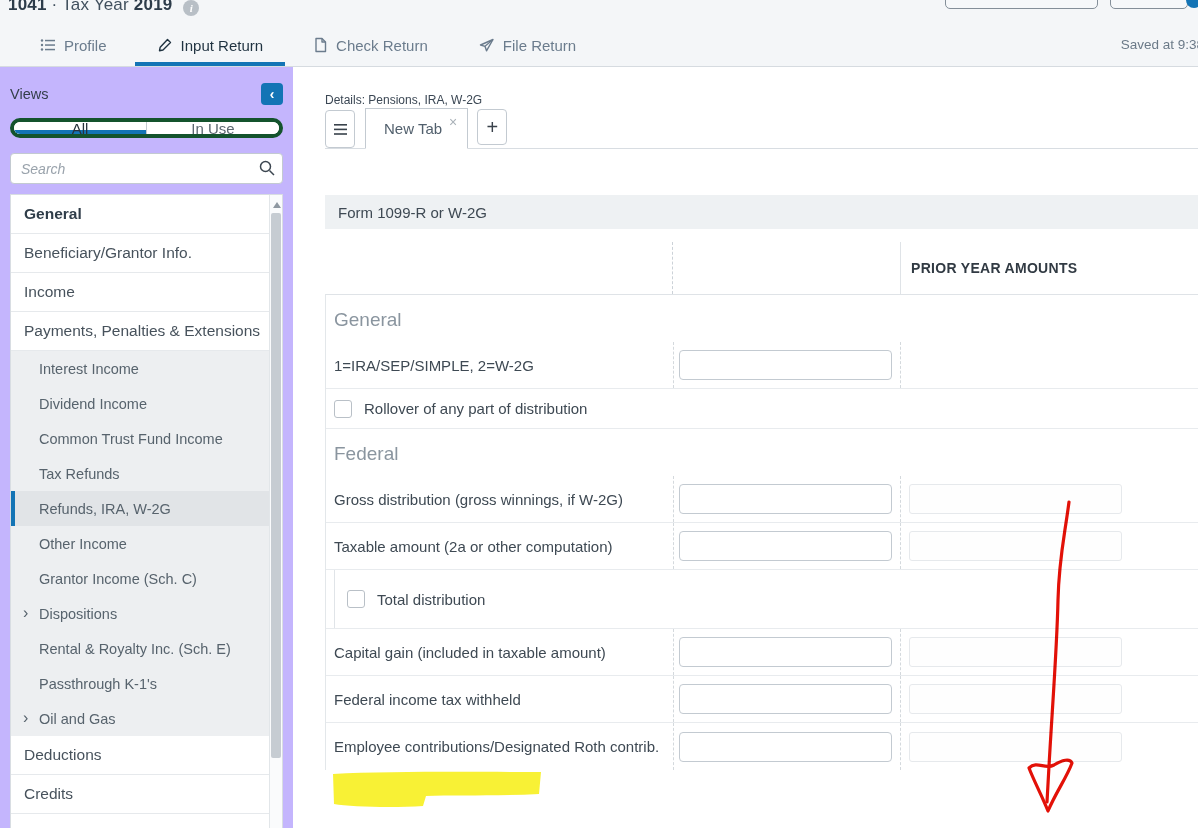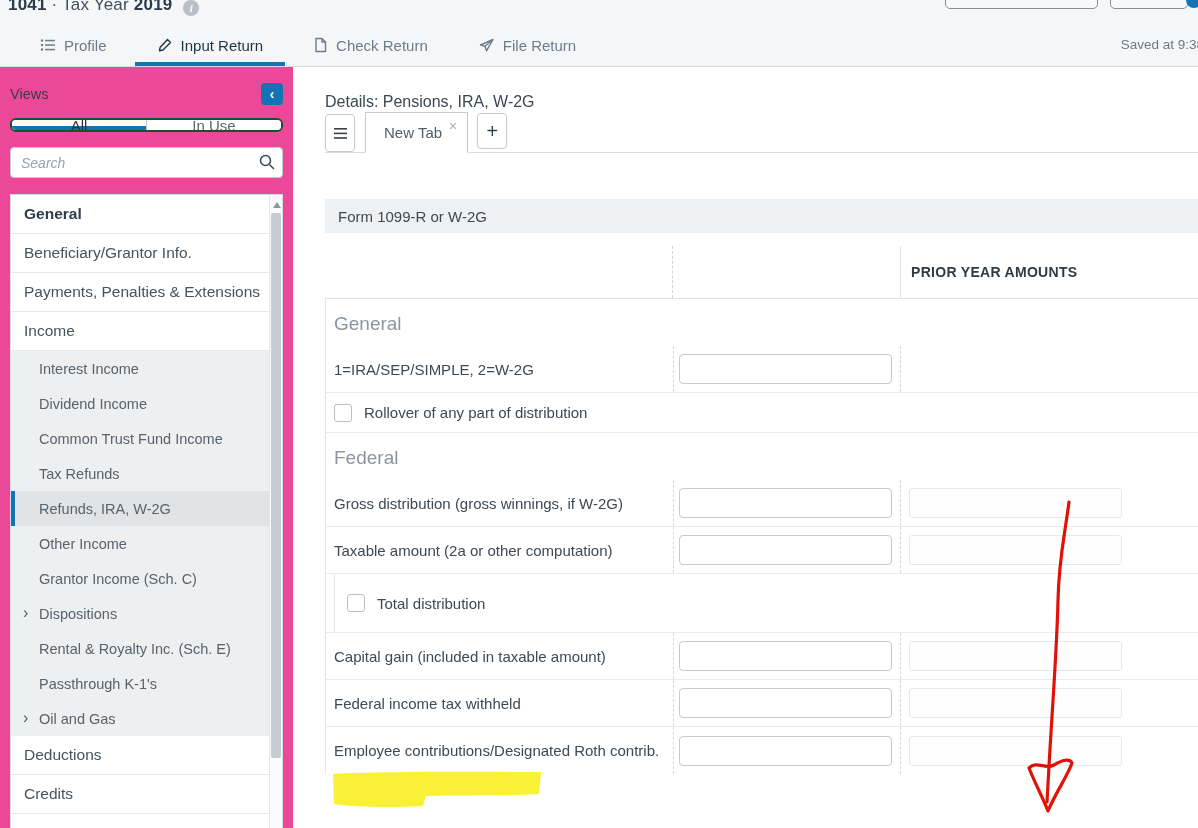--- a/index.html
+++ b/index.html
@@ -47,29 +47,29 @@
     font-size:15px; color:#6b7c8d; cursor:pointer; white-space:nowrap;
   }
   .app-tab svg { display:block; }
   .app-tab.active { color:#1f3240; }
   .app-tab.active::after {
     content:""; position:absolute; left:-22px; right:-22px; bottom:0; height:4px;
     background:#1374b5;
   }
   
   .app-body { display:flex; height:761px; }
-  .sidebar { width:293px; background:#ec4899; position:relative; flex:none; }
+  .sidebar { width:293px; background:#c4b5fd; position:relative; flex:none; }
   .sb-head { display:flex; align-items:center; justify-content:space-between;
     padding:16px 10px 0 10px; }
   .sb-title { font-size:14.5px; color:#333e49; }
   .collapse-btn { width:22px; height:22px; background:#1374b5; border:none;
     border-radius:4px; color:#fff; font-size:14px; font-weight:bold;
     line-height:20px; text-align:center; cursor:pointer; }
-  .view-toggle { display:flex; margin:13px 10px 0 10px; border:2px solid #14532d;
-    border-radius:6px; overflow:hidden; background:#fff; height:14px; }
+  .view-toggle { display:flex; margin:13px 10px 0 10px; border:4px solid #14532d;
+    border-radius:12px; overflow:hidden; background:#fff; height:20px; }
   .view-toggle .vt-btn { flex:1; display:flex; align-items:center; justify-content:center;
     font-size:15px; color:#5b6770; background:#fff; border:none; cursor:pointer; }
   .view-toggle .vt-btn.active { color:#27323c; box-shadow:inset 0 -4px 0 #1374b5; }
   .view-toggle .vt-btn + .vt-btn { border-left:1px solid #c3cad1; }
   .search-wrap { position:relative; margin:15px 10px 0 10px; }
   .search-wrap input { width:100%; height:31px; border:1px solid #c3cad1;
     border-radius:4px; padding:0 30px 0 10px; font-size:14px; font-style:italic;
     color:#3e4953; background:#fff; outline:none;
     font-family:"Liberation Sans", sans-serif; }
   .search-wrap input::placeholder { color:#9aa3ac; }
@@ -88,21 +88,21 @@
     font-size:16px; color:#57636d; }
   .sb-scrollbar { position:absolute; right:0; top:0; bottom:0; width:13px;
     background:#fafbfc; border-left:1px solid #e2e6e9; }
   .sb-up-arrow { position:absolute; top:7px; left:2.5px; width:0; height:0;
     border-left:4px solid transparent; border-right:4px solid transparent;
     border-bottom:6px solid #8f98a1; }
   .sb-thumb { position:absolute; top:18px; left:1px; width:10px; height:545px;
     background:#c6ccd2; border-radius:2px; }
   
   .main { flex:1; background:#fff; position:relative; padding-left:32px; overflow:hidden; }
-  .details-title { margin-top:26px; font-size:16px; color:#3b4754; }
+  .details-title { margin-top:26px; font-size:12px; color:#3b4754; }
   .doc-tabbar { display:flex; align-items:flex-end; height:42px;
     border-bottom:1px solid #d8dde2; position:relative; }
   .menu-btn { width:30px; height:38px; border:1px solid #c3cad1; border-radius:4px;
     background:#fff; display:flex; align-items:center; justify-content:center;
     margin-right:10px; cursor:pointer; }
   .doc-tab { height:41px; margin-bottom:-1px; background:#fff;
     border:1px solid #c3cad1; border-bottom:1px solid #fff;
     display:flex; align-items:center; padding:0 10px 0 18px; font-size:15px;
     color:#52606d; cursor:pointer; }
   .doc-tab .close-x { font-size:14px; color:#a9b1b8; margin-left:7px;
@@ -218,24 +218,24 @@
 
     <div class="nav-list">
       <div class="nav-inner">
         <div class="nav-item lvl0 bold">
             <span>General</span>
           </div>
         <div class="nav-item lvl0">
             <span>Beneficiary/Grantor Info.</span>
           </div>
         <div class="nav-item lvl0">
+            <span>Income</span>
+          </div>
+        <div class="nav-item lvl0">
             <span>Payments, Penalties &amp; Extensions</span>
-          </div>
-        <div class="nav-item lvl0">
-            <span>Income</span>
           </div>
         <div class="nav-item lvl1">
             <span>Interest Income</span>
           </div>
         <div class="nav-item lvl1">
             <span>Dividend Income</span>
           </div>
         <div class="nav-item lvl1">
             <span>Common Trust Fund Income</span>
           </div>

